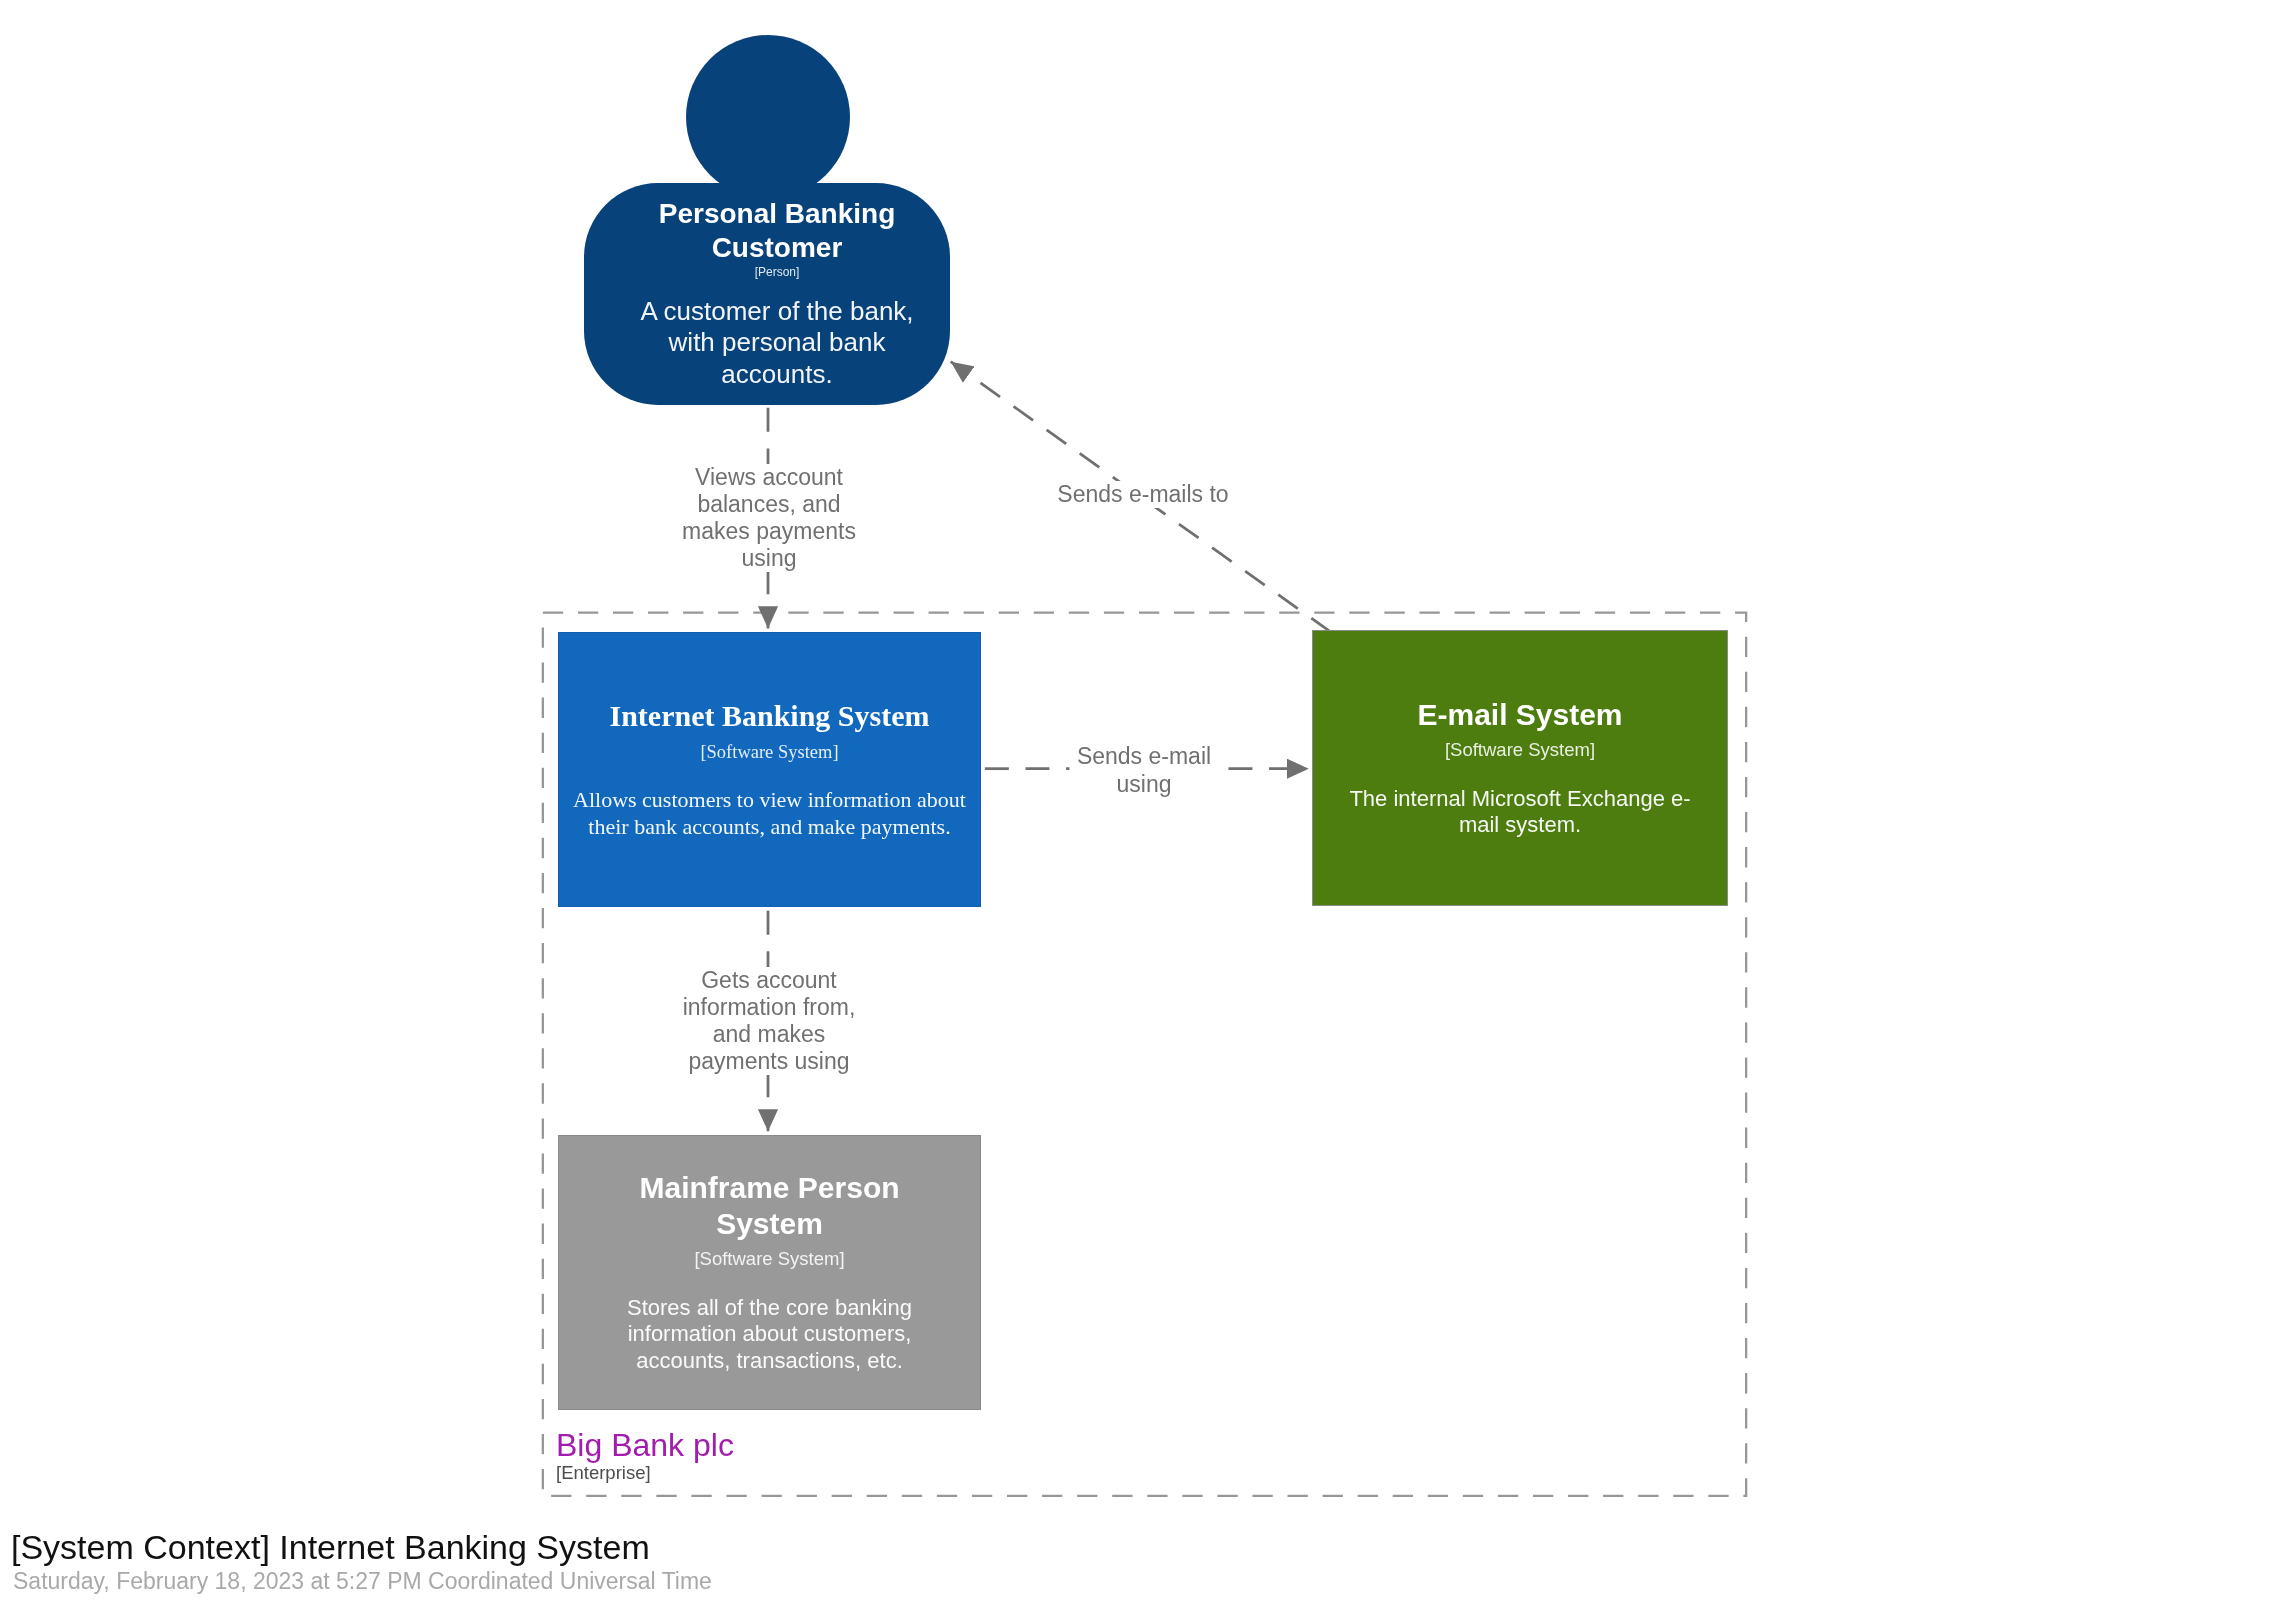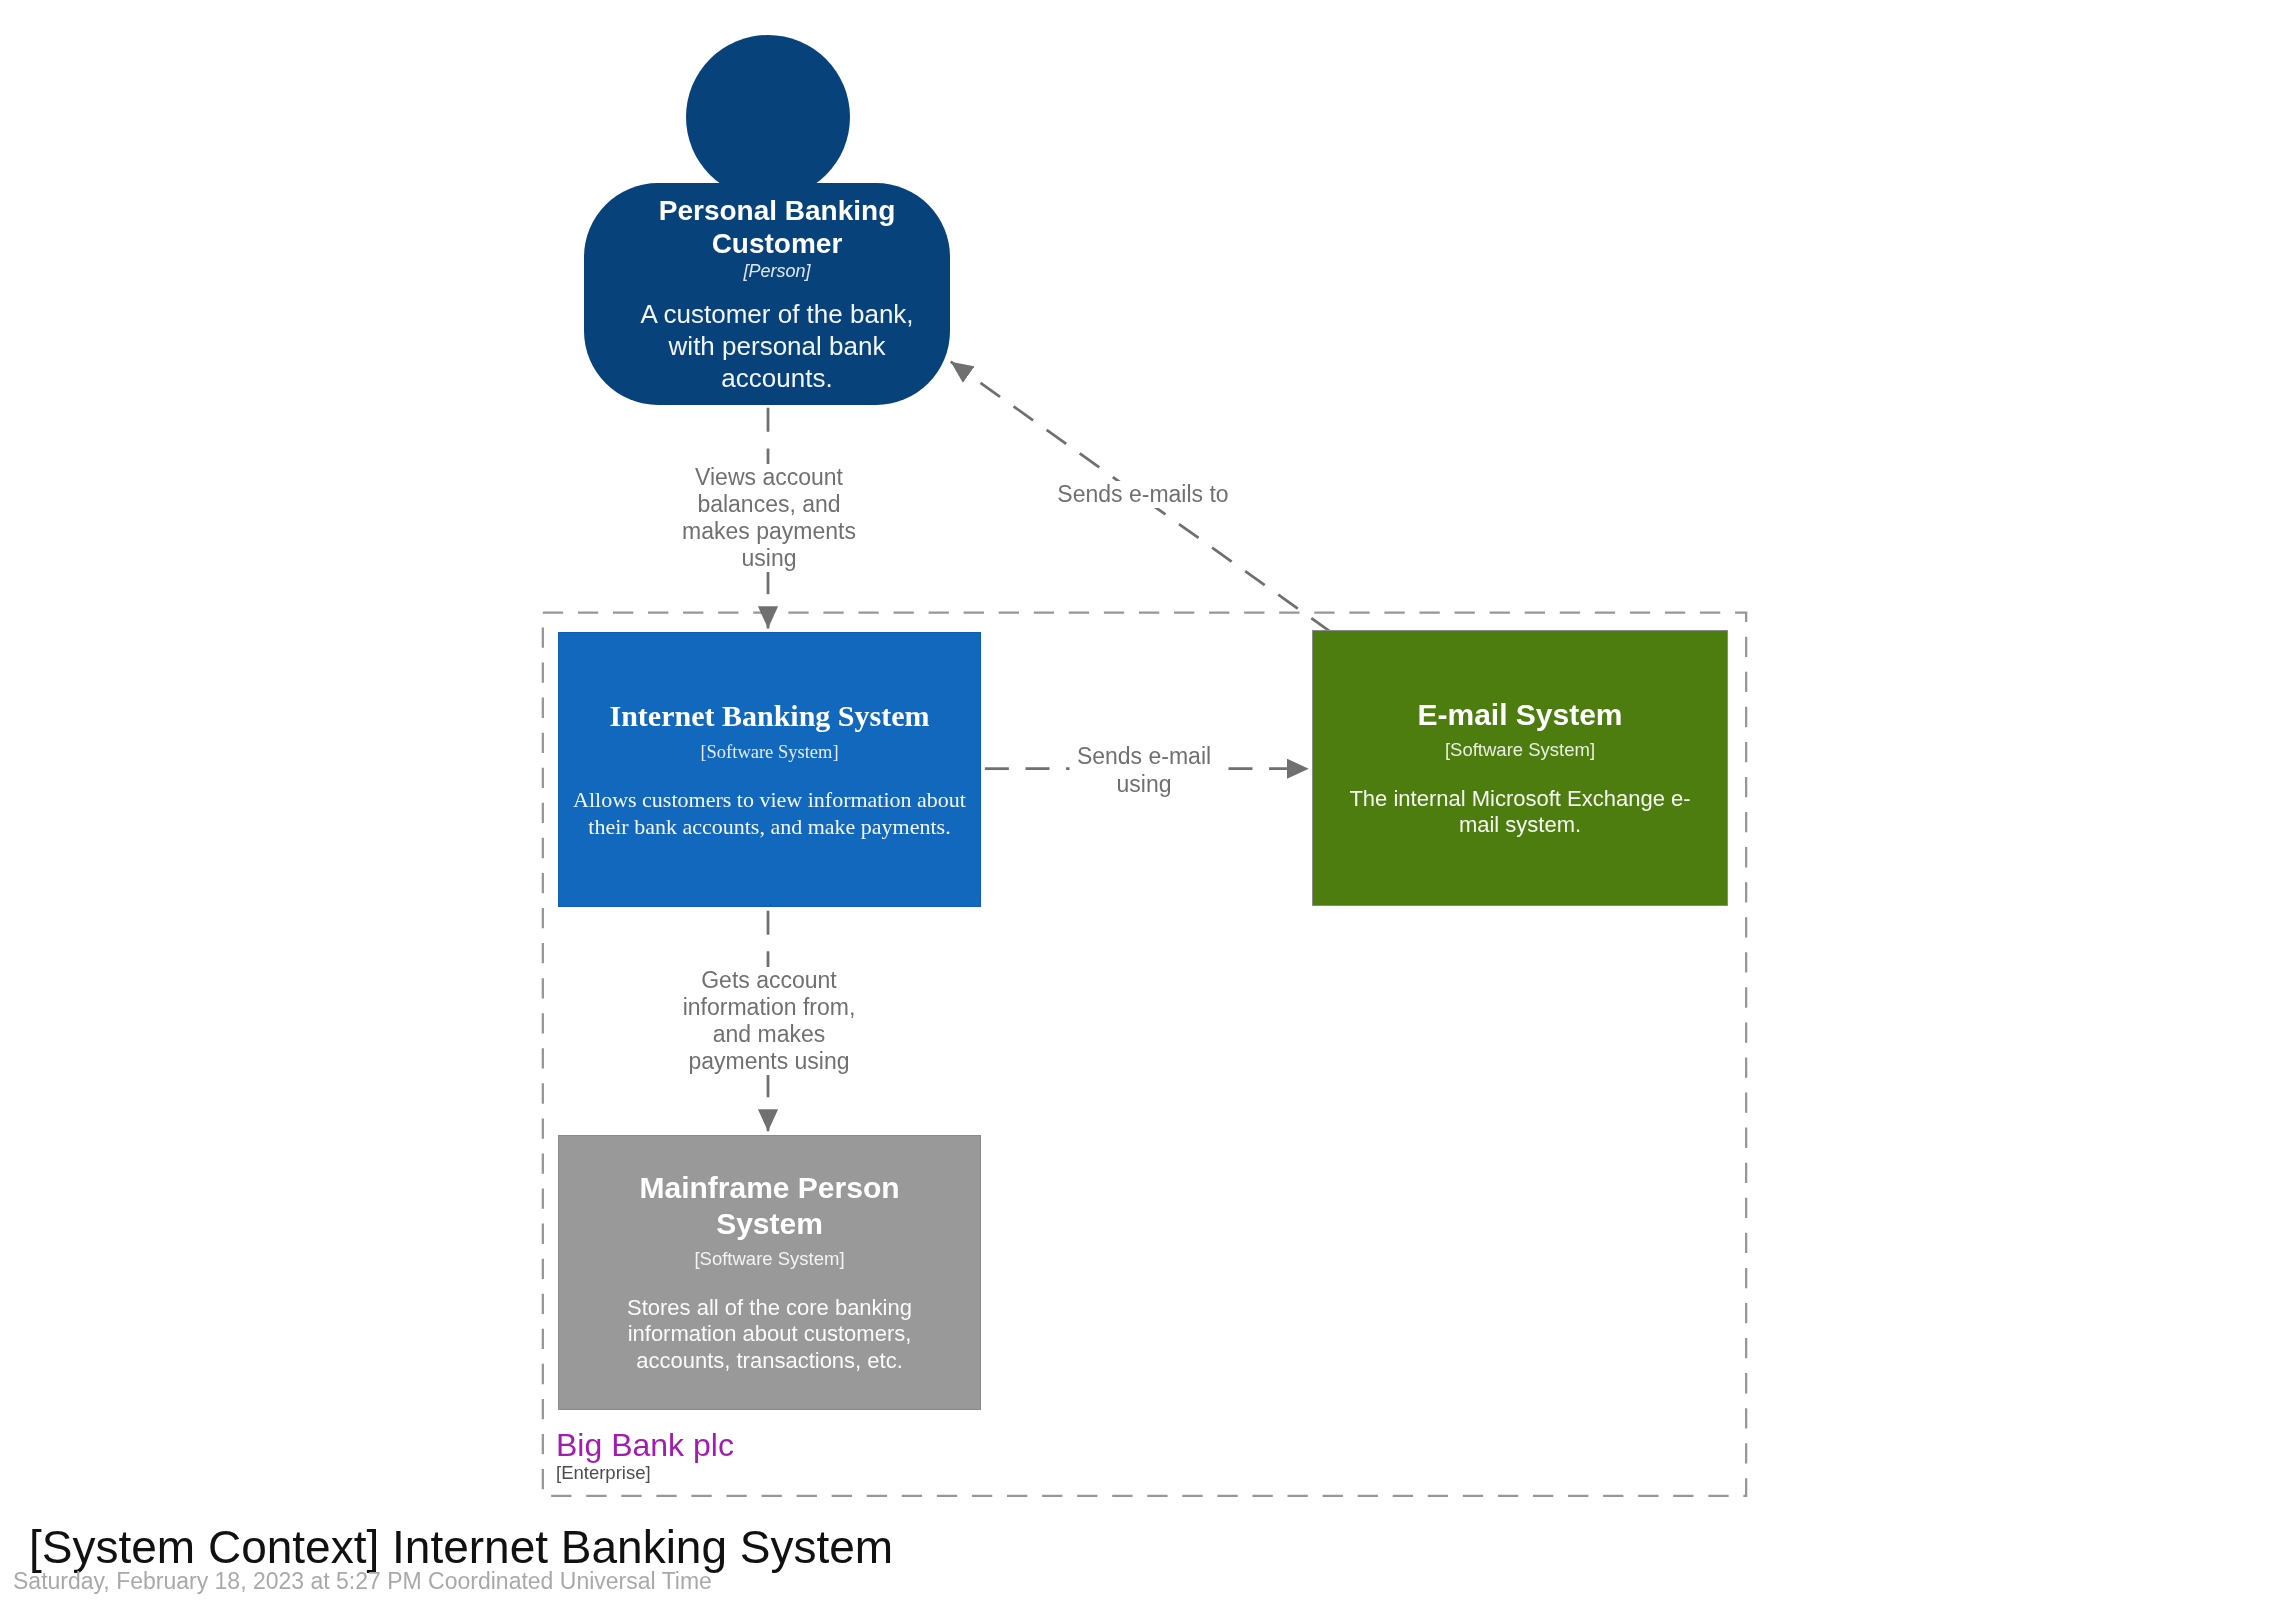--- a/index.html
+++ b/index.html
@@ -32,21 +32,21 @@
     width:164px; height:164px; border-radius:50%;
     background:#08427B;
   }
   .person-body {
     left:584px; top:183px; width:366px; height:222px;
     border-radius:74px;
     background:#08427B;
     padding-left:20px;
   }
   .person-body .title { font-size:28px; max-width:314px; }
-  .person-body .meta  { font-size:18px; margin-top:0;font-style:italic; }
+  .person-body .meta  { font-size:12px; margin-top:0; }
   .person-body .desc  { font-size:26px; margin-top:16.6px; max-width:317px; }
 
   .node-ibs {
     left:558px; top:632px; width:423px; height:275px;
     background:#1168BD; border:1.8px solid #0f5fae;font-family:Liberation Serif, serif;
   }
   .node-ibs .title { white-space:nowrap; }
   .node-ibs .desc  { max-width:399px; }
 
   .node-email {
@@ -79,21 +79,21 @@
   .rel-4 { left:769px;  top:967px; }
 
   
   .boundary-label { position:absolute; left:556px; top:1431px; }
   .boundary-name  { font-size:32px; line-height:29.5px; color:#a21caf;text-align:right; }
   .boundary-meta  { font-size:18.5px; line-height:23px; color:#4d4d4d; }
 
   
   .diagram-title {
     position:absolute; left:11px; top:1527px;
-    font-size:46px; line-height:41px; color:#111111;margin-left:18px;
+    font-size:34px; line-height:41px; color:#111111;
   }
   .diagram-timestamp {
     position:absolute; left:13px; top:1567px;
     font-size:23px; line-height:28px; color:#a9a9a9;
   }
 </style>
 </head>
 <body>
 
 <div class="canvas">

